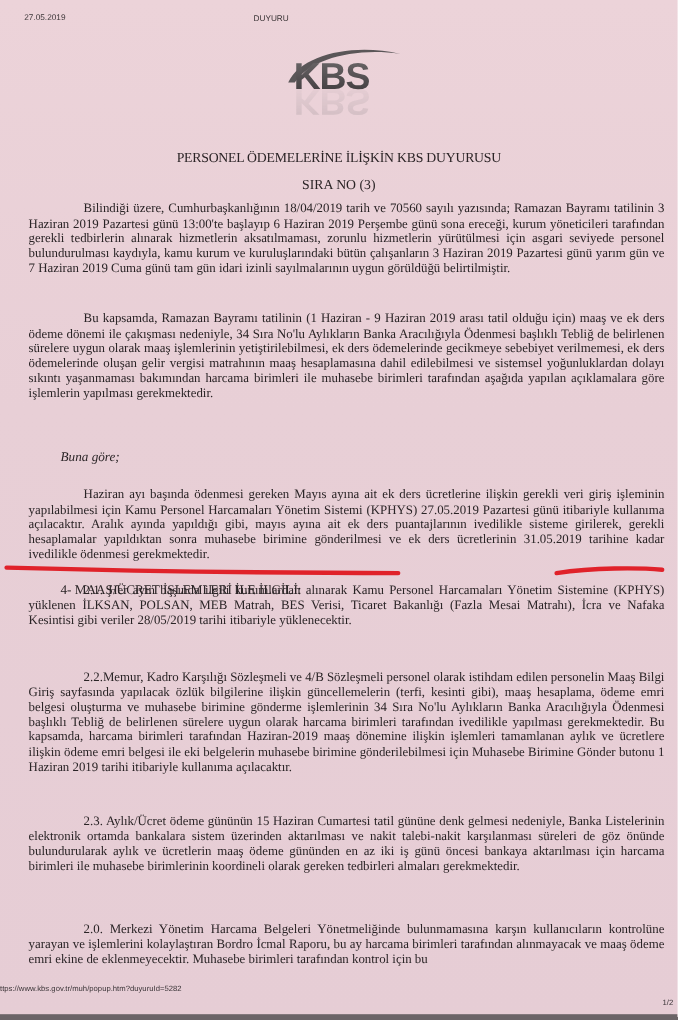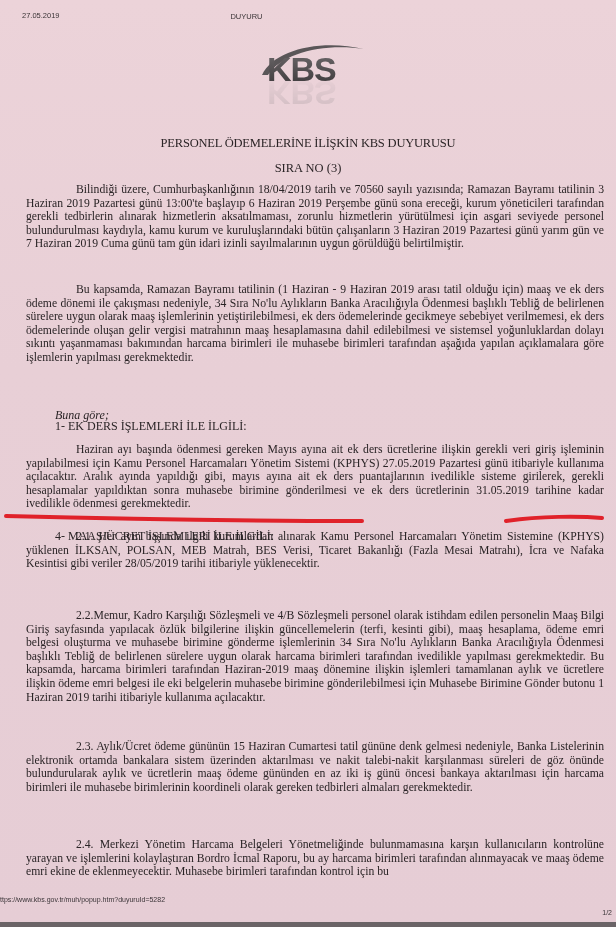--- a/index.html
+++ b/index.html
@@ -60,31 +60,30 @@
 
   <div class="title t1">PERSONEL ÖDEMELERİNE İLİŞKİN KBS DUYURUSU</div>
   <div class="title t2">SIRA NO (3)</div>
 
   <div class="para" style="top:183px;">Bilindiği üzere, Cumhurbaşkanlığının 18/04/2019 tarih ve 70560 sayılı yazısında; Ramazan Bayramı tatilinin 3 Haziran 2019 Pazartesi günü 13:00'te başlayıp 6 Haziran 2019 Perşembe günü sona ereceği, kurum yöneticileri tarafından gerekli tedbirlerin alınarak hizmetlerin aksatılmaması, zorunlu hizmetlerin yürütülmesi için asgari seviyede personel bulundurulması kaydıyla, kamu kurum ve kuruluşlarındaki bütün çalışanların 3 Haziran 2019 Pazartesi günü yarım gün ve 7 Haziran 2019 Cuma günü tam gün idari izinli sayılmalarının uygun görüldüğü belirtilmiştir.</div>
 
   <div class="para" style="top:283px;">Bu kapsamda, Ramazan Bayramı tatilinin (1 Haziran - 9 Haziran 2019 arası tatil olduğu için) maaş ve ek ders ödeme dönemi ile çakışması nedeniyle, 34 Sıra No'lu Aylıkların Banka Aracılığıyla Ödenmesi başlıklı Tebliğ de belirlenen sürelere uygun olarak maaş işlemlerinin yetiştirilebilmesi, ek ders ödemelerinde gecikmeye sebebiyet verilmemesi, ek ders ödemelerinde oluşan gelir vergisi matrahının maaş hesaplamasına dahil edilebilmesi ve sistemsel yoğunluklardan dolayı sıkıntı yaşanmaması bakımından harcama birimleri ile muhasebe birimleri tarafından aşağıda yapılan açıklamalara göre işlemlerin yapılması gerekmektedir.</div>
 
   <div class="heading" style="top:408px;font-style:italic;">Buna göre;</div>
 
-  <div class="heading" style="top:419px;">1- EK DERS İŞLEMLERİ İLE İLGİLİ:</div>
   <div class="para" style="top:443px;">Haziran ayı başında ödenmesi gereken Mayıs ayına ait ek ders ücretlerine ilişkin gerekli veri giriş işleminin yapılabilmesi için Kamu Personel Harcamaları Yönetim Sistemi (KPHYS) 27.05.2019 Pazartesi günü itibariyle kullanıma açılacaktır. Aralık ayında yapıldığı gibi, mayıs ayına ait ek ders puantajlarının ivedilikle sisteme girilerek, gerekli hesaplamalar yapıldıktan sonra muhasebe birimine gönderilmesi ve ek ders ücretlerinin 31.05.2019 tarihine kadar ivedilikle ödenmesi gerekmektedir.</div>
 
   <svg class="redline" style="left:0;top:508px;" width="616" height="20">
     <path d="M6 8 C 120 11, 260 13, 362 13" stroke="#e0222a" stroke-width="4" fill="none" stroke-linecap="round"></path>
     <path d="M506 13 C 540 8, 580 8, 602 10" stroke="#e0222a" stroke-width="4" fill="none" stroke-linecap="round"></path>
   </svg>
 
   <div class="heading" style="top:529px;">4- MAAŞ/ÜCRET İŞLEMLERİ İLE İLGİLİ:</div>
   <div class="para" style="top:530px;">2.1. Her ayın başında ilgili kurumlardan alınarak Kamu Personel Harcamaları Yönetim Sistemine (KPHYS) yüklenen İLKSAN, POLSAN, MEB Matrah, BES Verisi, Ticaret Bakanlığı (Fazla Mesai Matrahı), İcra ve Nafaka Kesintisi gibi veriler 28/05/2019 tarihi itibariyle yüklenecektir.</div>
   <div class="para" style="top:609px;">2.2.Memur, Kadro Karşılığı Sözleşmeli ve 4/B Sözleşmeli personel olarak istihdam edilen personelin Maaş Bilgi Giriş sayfasında yapılacak özlük bilgilerine ilişkin güncellemelerin (terfi, kesinti gibi), maaş hesaplama, ödeme emri belgesi oluşturma ve muhasebe birimine gönderme işlemlerinin 34 Sıra No'lu Aylıkların Banka Aracılığıyla Ödenmesi başlıklı Tebliğ de belirlenen sürelere uygun olarak harcama birimleri tarafından ivedilikle yapılması gerekmektedir. Bu kapsamda, harcama birimleri tarafından Haziran-2019 maaş dönemine ilişkin işlemleri tamamlanan aylık ve ücretlere ilişkin ödeme emri belgesi ile eki belgelerin muhasebe birimine gönderilebilmesi için Muhasebe Birimine Gönder butonu 1 Haziran 2019 tarihi itibariyle kullanıma açılacaktır.</div>
   <div class="para" style="top:740px;">2.3. Aylık/Ücret ödeme gününün 15 Haziran Cumartesi tatil gününe denk gelmesi nedeniyle, Banka Listelerinin elektronik ortamda bankalara sistem üzerinden aktarılması ve nakit talebi-nakit karşılanması süreleri de göz önünde bulundurularak aylık ve ücretlerin maaş ödeme gününden en az iki iş günü öncesi bankaya aktarılması için harcama birimleri ile muhasebe birimlerinin koordineli olarak gereken tedbirleri almaları gerekmektedir.</div>
-  <div class="para" style="top:838px;">2.4. Merkezi Yönetim Harcama Belgeleri Yönetmeliğinde bulunmamasına karşın kullanıcıların kontrolüne yarayan ve işlemlerini kolaylaştıran Bordro İcmal Raporu, bu ay harcama birimleri tarafından alınmayacak ve maaş ödeme emri ekine de eklenmeyecektir. Muhasebe birimleri tarafından kontrol için bu</div>
+  <div class="para" style="top:838px;">2.0. Merkezi Yönetim Harcama Belgeleri Yönetmeliğinde bulunmamasına karşın kullanıcıların kontrolüne yarayan ve işlemlerini kolaylaştıran Bordro İcmal Raporu, bu ay harcama birimleri tarafından alınmayacak ve maaş ödeme emri ekine de eklenmeyecektir. Muhasebe birimleri tarafından kontrol için bu</div>
 
   <div class="footer footer-url">ttps://www.kbs.gov.tr/muh/popup.htm?duyuruId=5282</div>
   <div class="footer footer-page">1/2</div>
 
   <div class="bottom-edge"></div>
 </div>
 
 </body></html>

